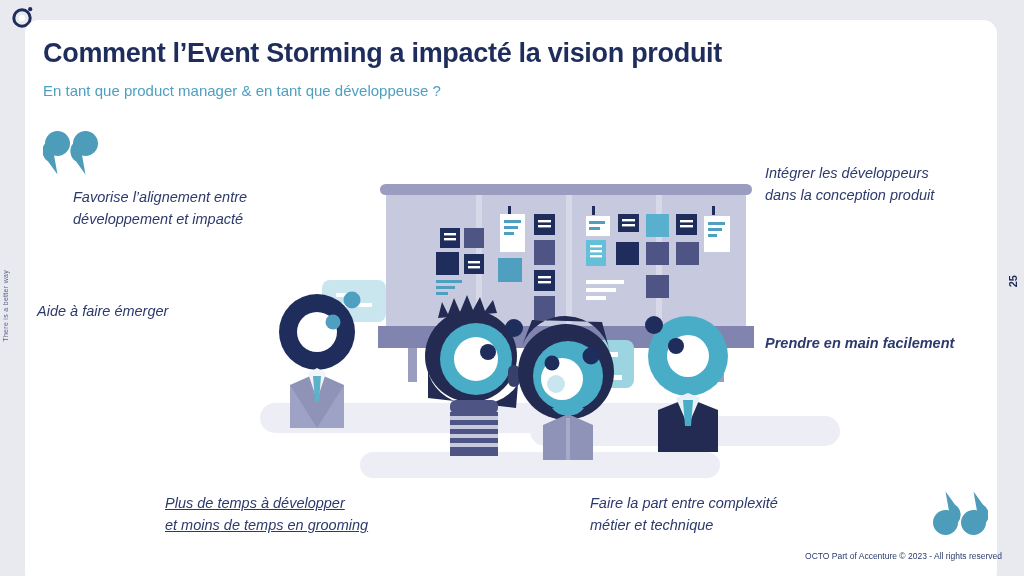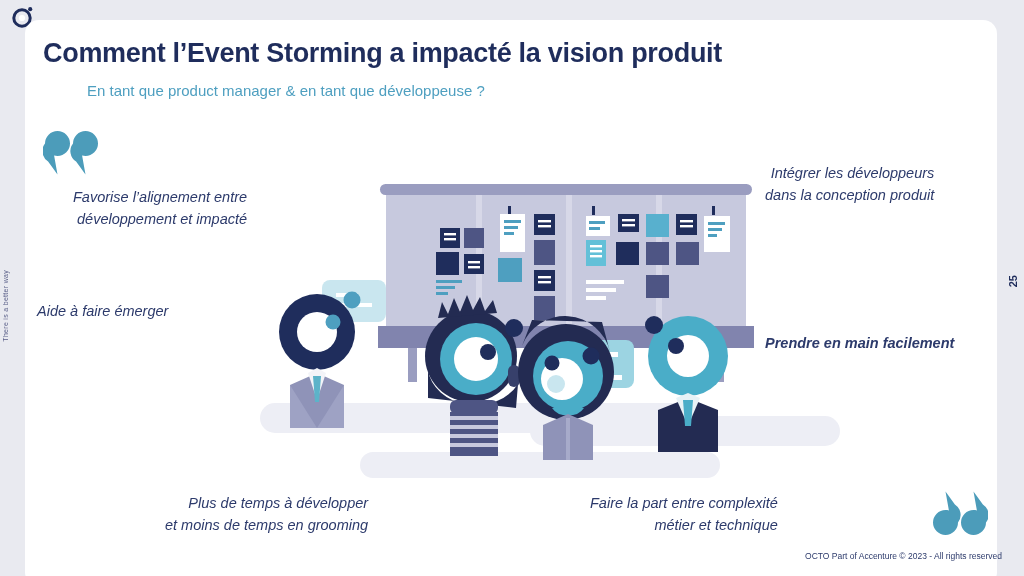--- a/index.html
+++ b/index.html
@@ -36,40 +36,40 @@
     overflow:hidden;
   }
 
   .title{
     position:absolute;left:18px;top:18px;
     font-size:27px;font-weight:bold;color:#1f2d5c;
     letter-spacing:-.3px;white-space:nowrap;
   }
   .subtitle{
     position:absolute;left:18px;top:62px;
-    font-size:15px;color:#4e9fc0;white-space:nowrap;margin-left:44px;
+    font-size:15px;color:#4e9fc0;white-space:nowrap;
   }
 
   
   .quote-mark{position:absolute;width:58px;height:46px;}
   .quote-open{left:18px;top:110px;}
   .quote-close{left:905px;top:470px;}
 
   
   .note{
     position:absolute;
     font-style:italic;font-size:14.5px;
     color:#2c3a6b;line-height:1.55;
-    text-align:right;white-space:nowrap;
+    text-align:left;white-space:nowrap;
   }
   .note-tl{left:8px;top:166px;margin-left:40px;}
   .note-ml{left:12px;top:280px;}
   .note-tr{left:740px;top:142px;}
   .note-mr{left:740px;top:312px;font-weight:bold;}
-  .note-bl{left:140px;top:472px;}
+  .note-bl{left:140px;top:472px;text-decoration:underline;}
   .note-br{left:565px;top:472px;}
 
   
   .footer{
     position:absolute;right:22px;top:551px;
     font-size:8.5px;color:#2c3a6b;white-space:nowrap;
   }
 
   
   .illus{position:absolute;left:235px;top:140px;width:580px;height:330px;}

